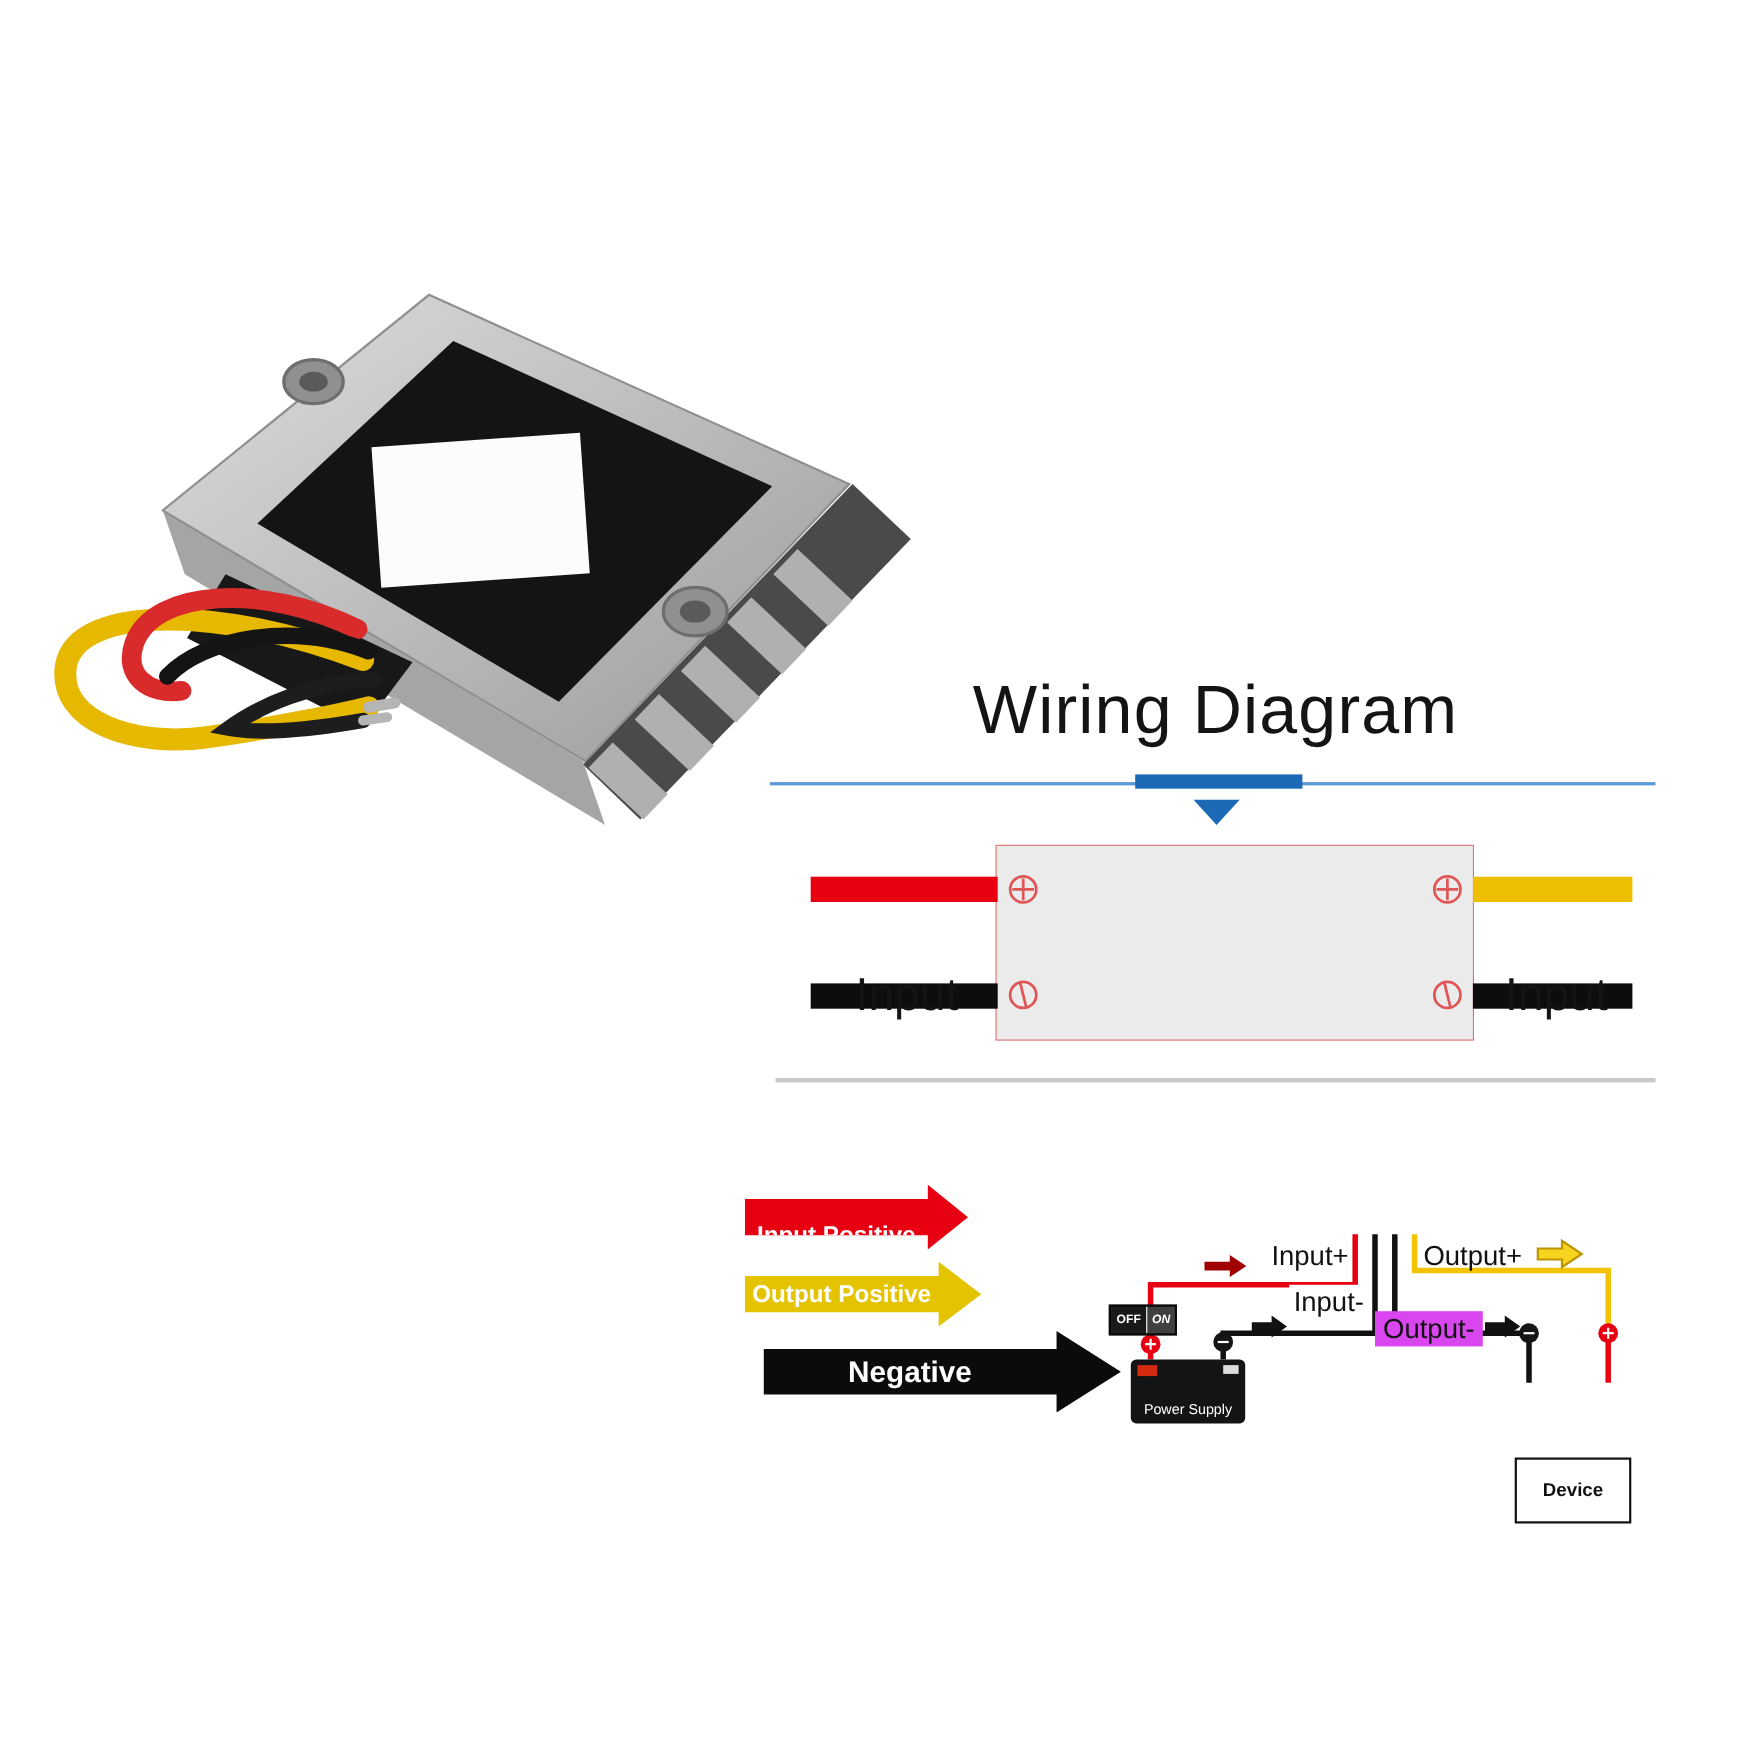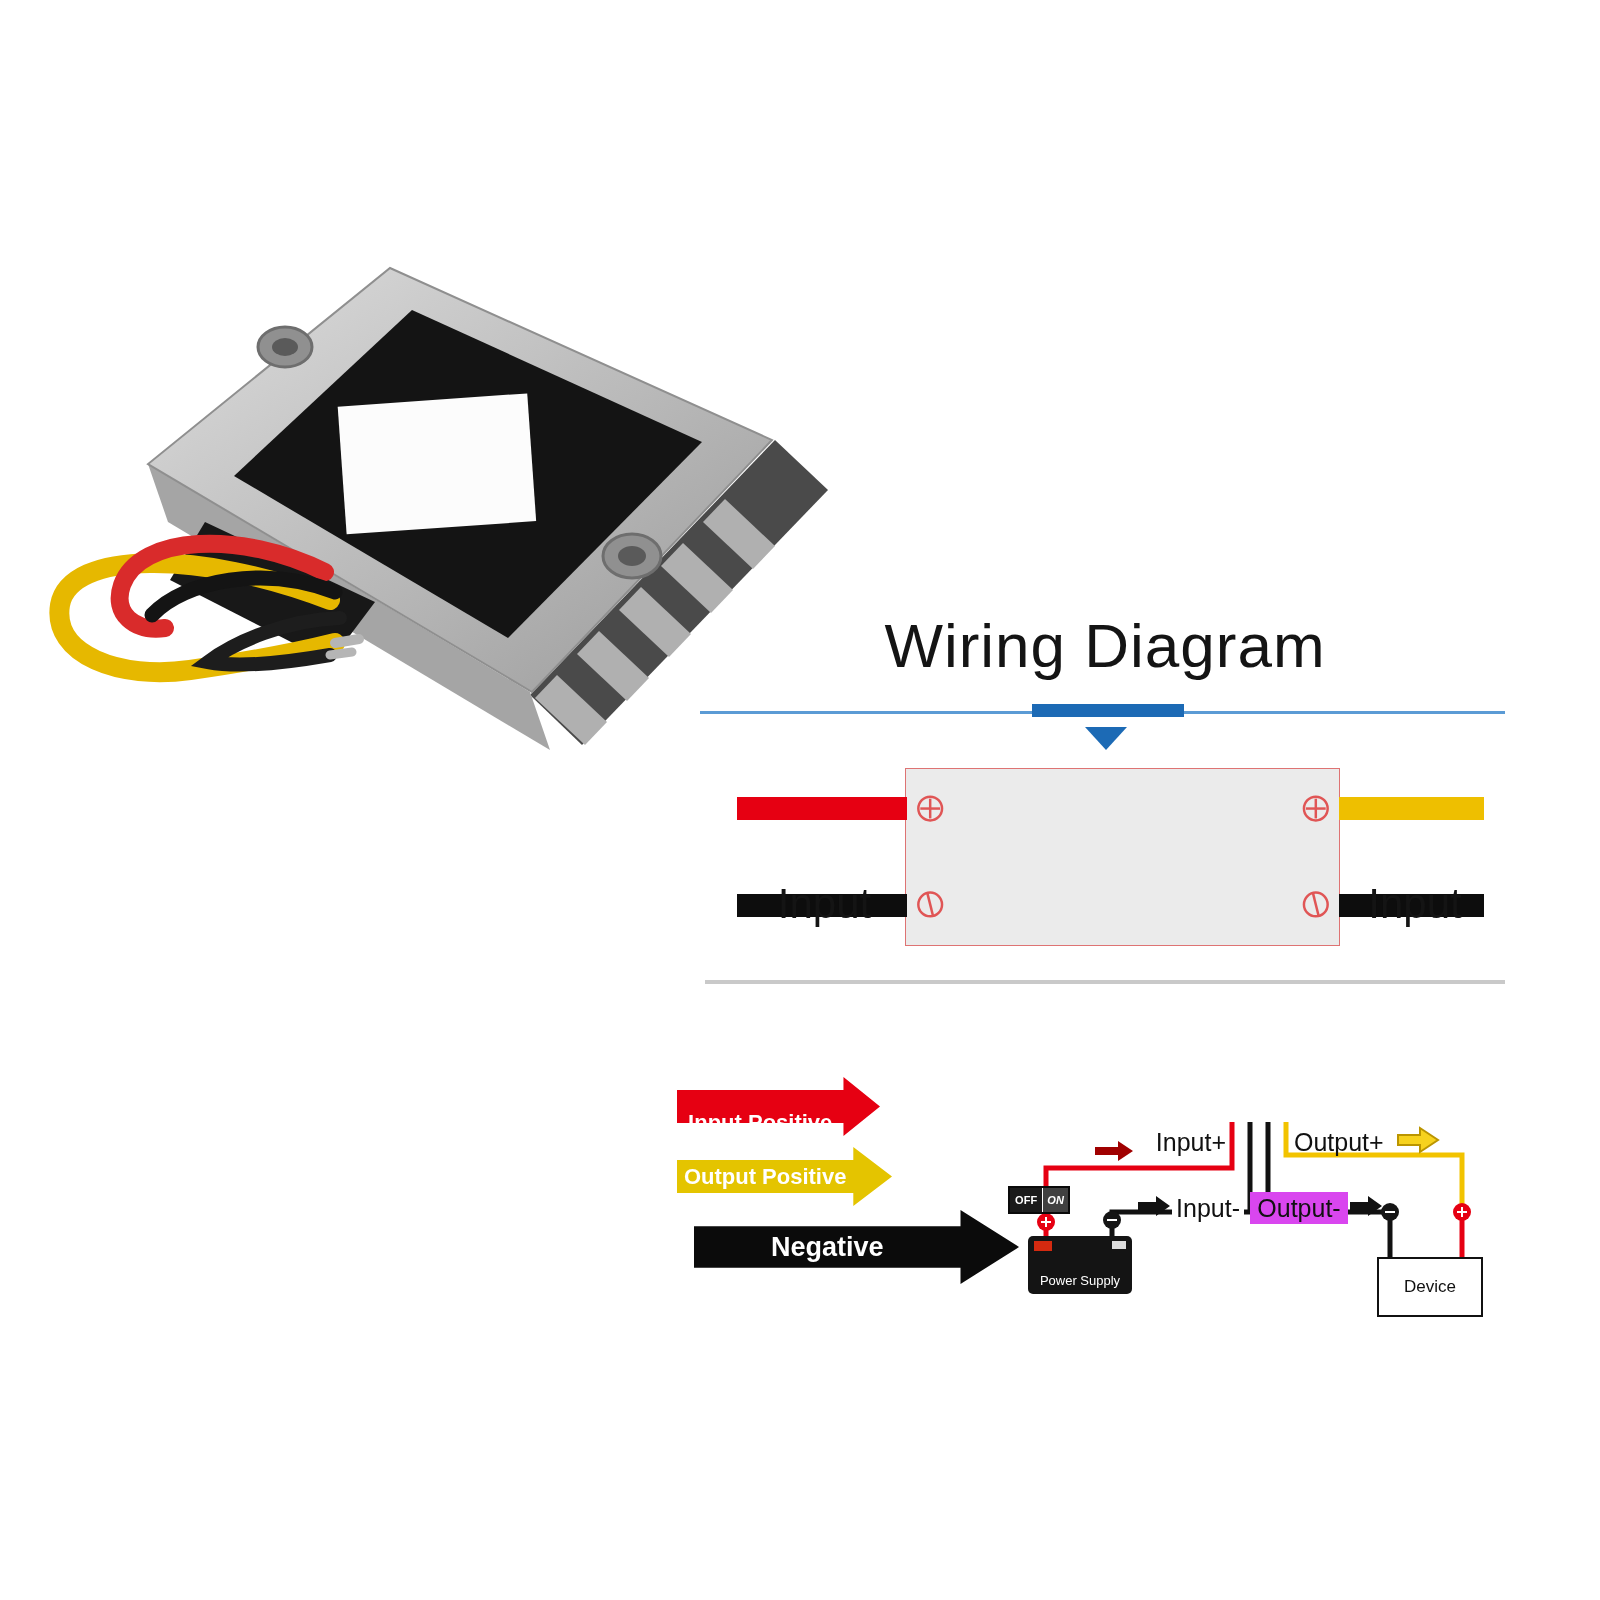--- a/index.html
+++ b/index.html
@@ -41,26 +41,26 @@
   .arrow .arrow-text { padding-right: 18%; }
   .arrow-red    { left: 677px; top: 1077px; width: 203px; height: 59px; background: #e60012; font-size: 22px; align-items: flex-end; }
   .arrow-yellow { left: 677px; top: 1147px; width: 215px; height: 59px; background: #e4c400; font-size: 22px; }
   .arrow-black  { left: 694px; top: 1210px; width: 325px; height: 74px; background: #0b0b0b; font-size: 27px; }
 
   
   .conn-wires { left: 1000px; top: 1030px; width: 510px; height: 300px; }
   .conn-box { position: absolute; background: #ffffff; border: 2px solid #111111;
               display: flex; align-items: center; justify-content: center; color: #111; }
   .converter { left: 1195px; top: 1038px; width: 127px; height: 84px; font-size: 14px; letter-spacing: .5px; }
-  .device    { left: 1377px; top: 1257px; width: 106px; height: 60px; font-size: 17px; font-weight: normal; }
+  .device    { left: 1377px; top: 1325px; width: 106px; height: 60px; font-size: 17px; font-weight: bold; }
 
   .wl { position: absolute; font-size: 25px; color: #111; line-height: 32px; }
   .wl-in-plus   { left: 1122px; top: 1126px; width: 104px; text-align: right; }
   .wl-out-plus  { left: 1294px; top: 1126px; width: 110px; text-align: left; }
-  .wl-in-minus  { left: 1172px; top: 1192px; width: 72px;  text-align: center; background: #fff; }
+  .wl-in-minus  { left: 1172px; top: 1168px; width: 72px;  text-align: center; background: #fff; }
   .wl-out-minus { left: 1250px; top: 1192px; width: 98px;  text-align: center; background: #d946ef; }
 
   .switch { left: 1008px; top: 1186px; width: 62px; height: 28px; display: flex;
             border: 2px solid #0a0a0a; background: #0a0a0a; }
   .sw-off { flex: 1.3; background: #1a1a1a; color: #fff; font-size: 11px; font-weight: bold;
             display: flex; align-items: center; justify-content: center; }
   .sw-on  { flex: 1; background: #404040; color: #fff; font-size: 11px; font-weight: bold;
             display: flex; align-items: center; justify-content: center; border-left: 1px solid #fff; font-style: italic; }
 
   .power-supply { left: 1028px; top: 1236px; width: 104px; height: 58px; background: #141414;

